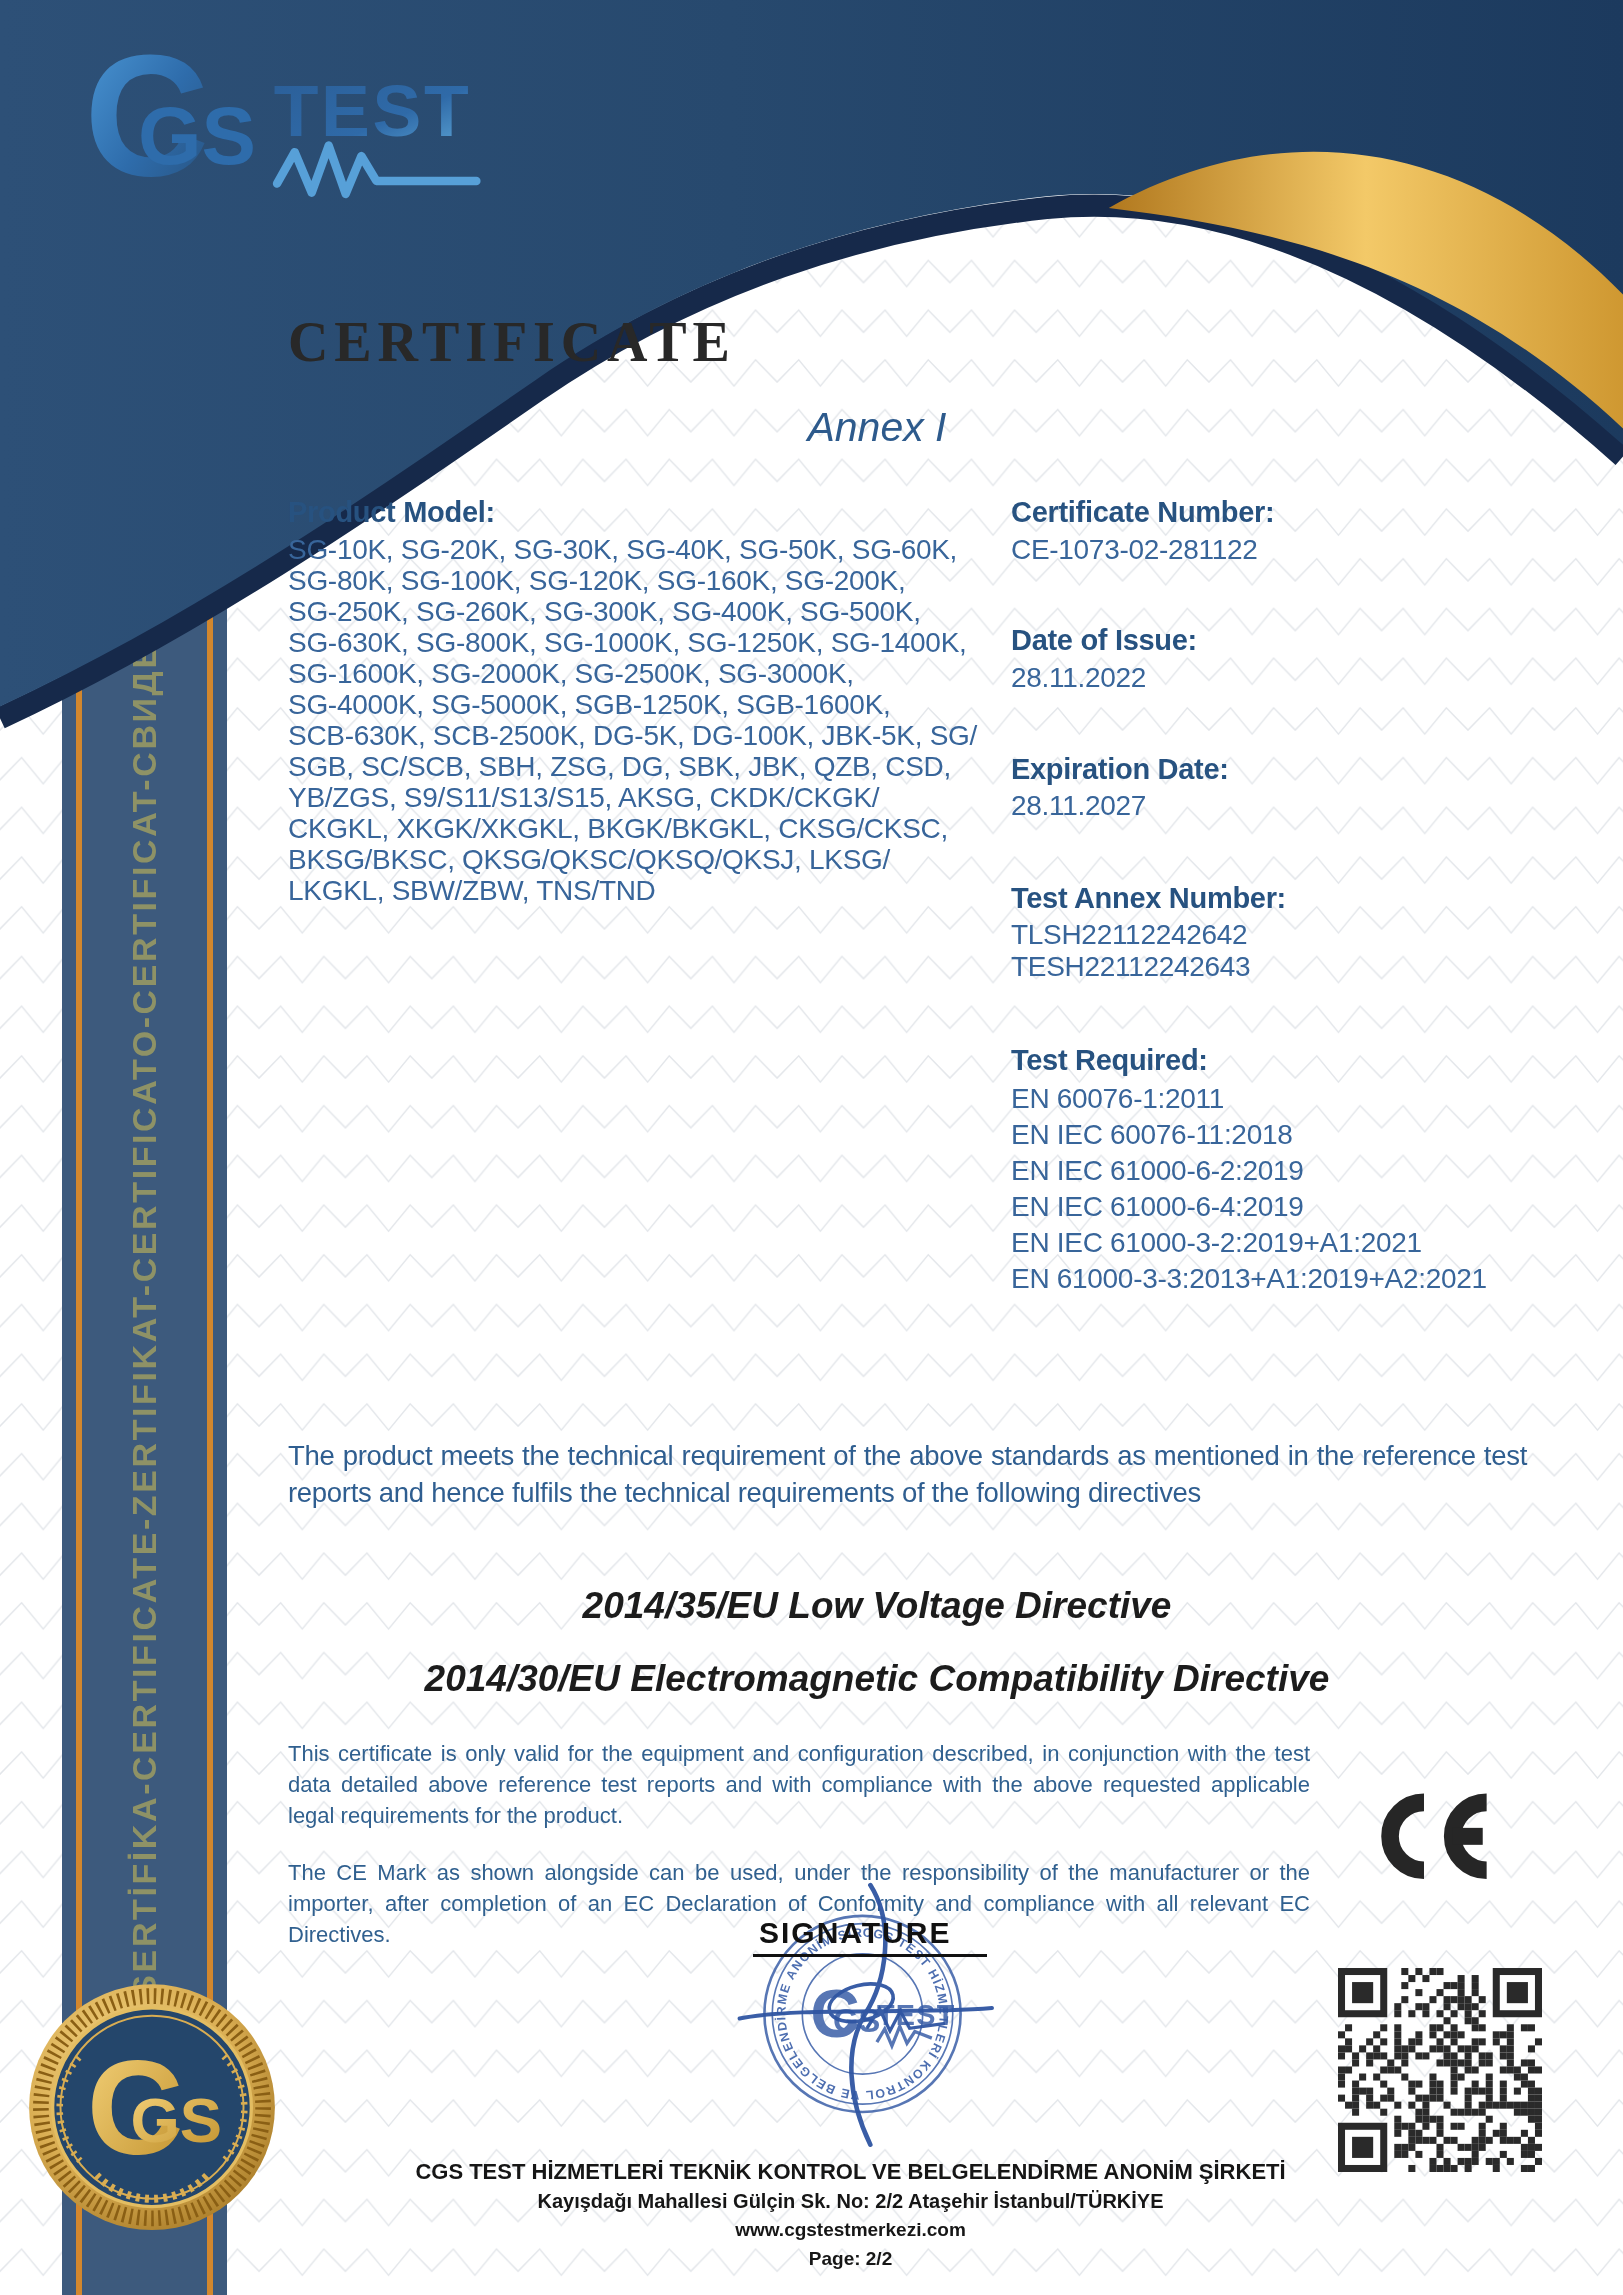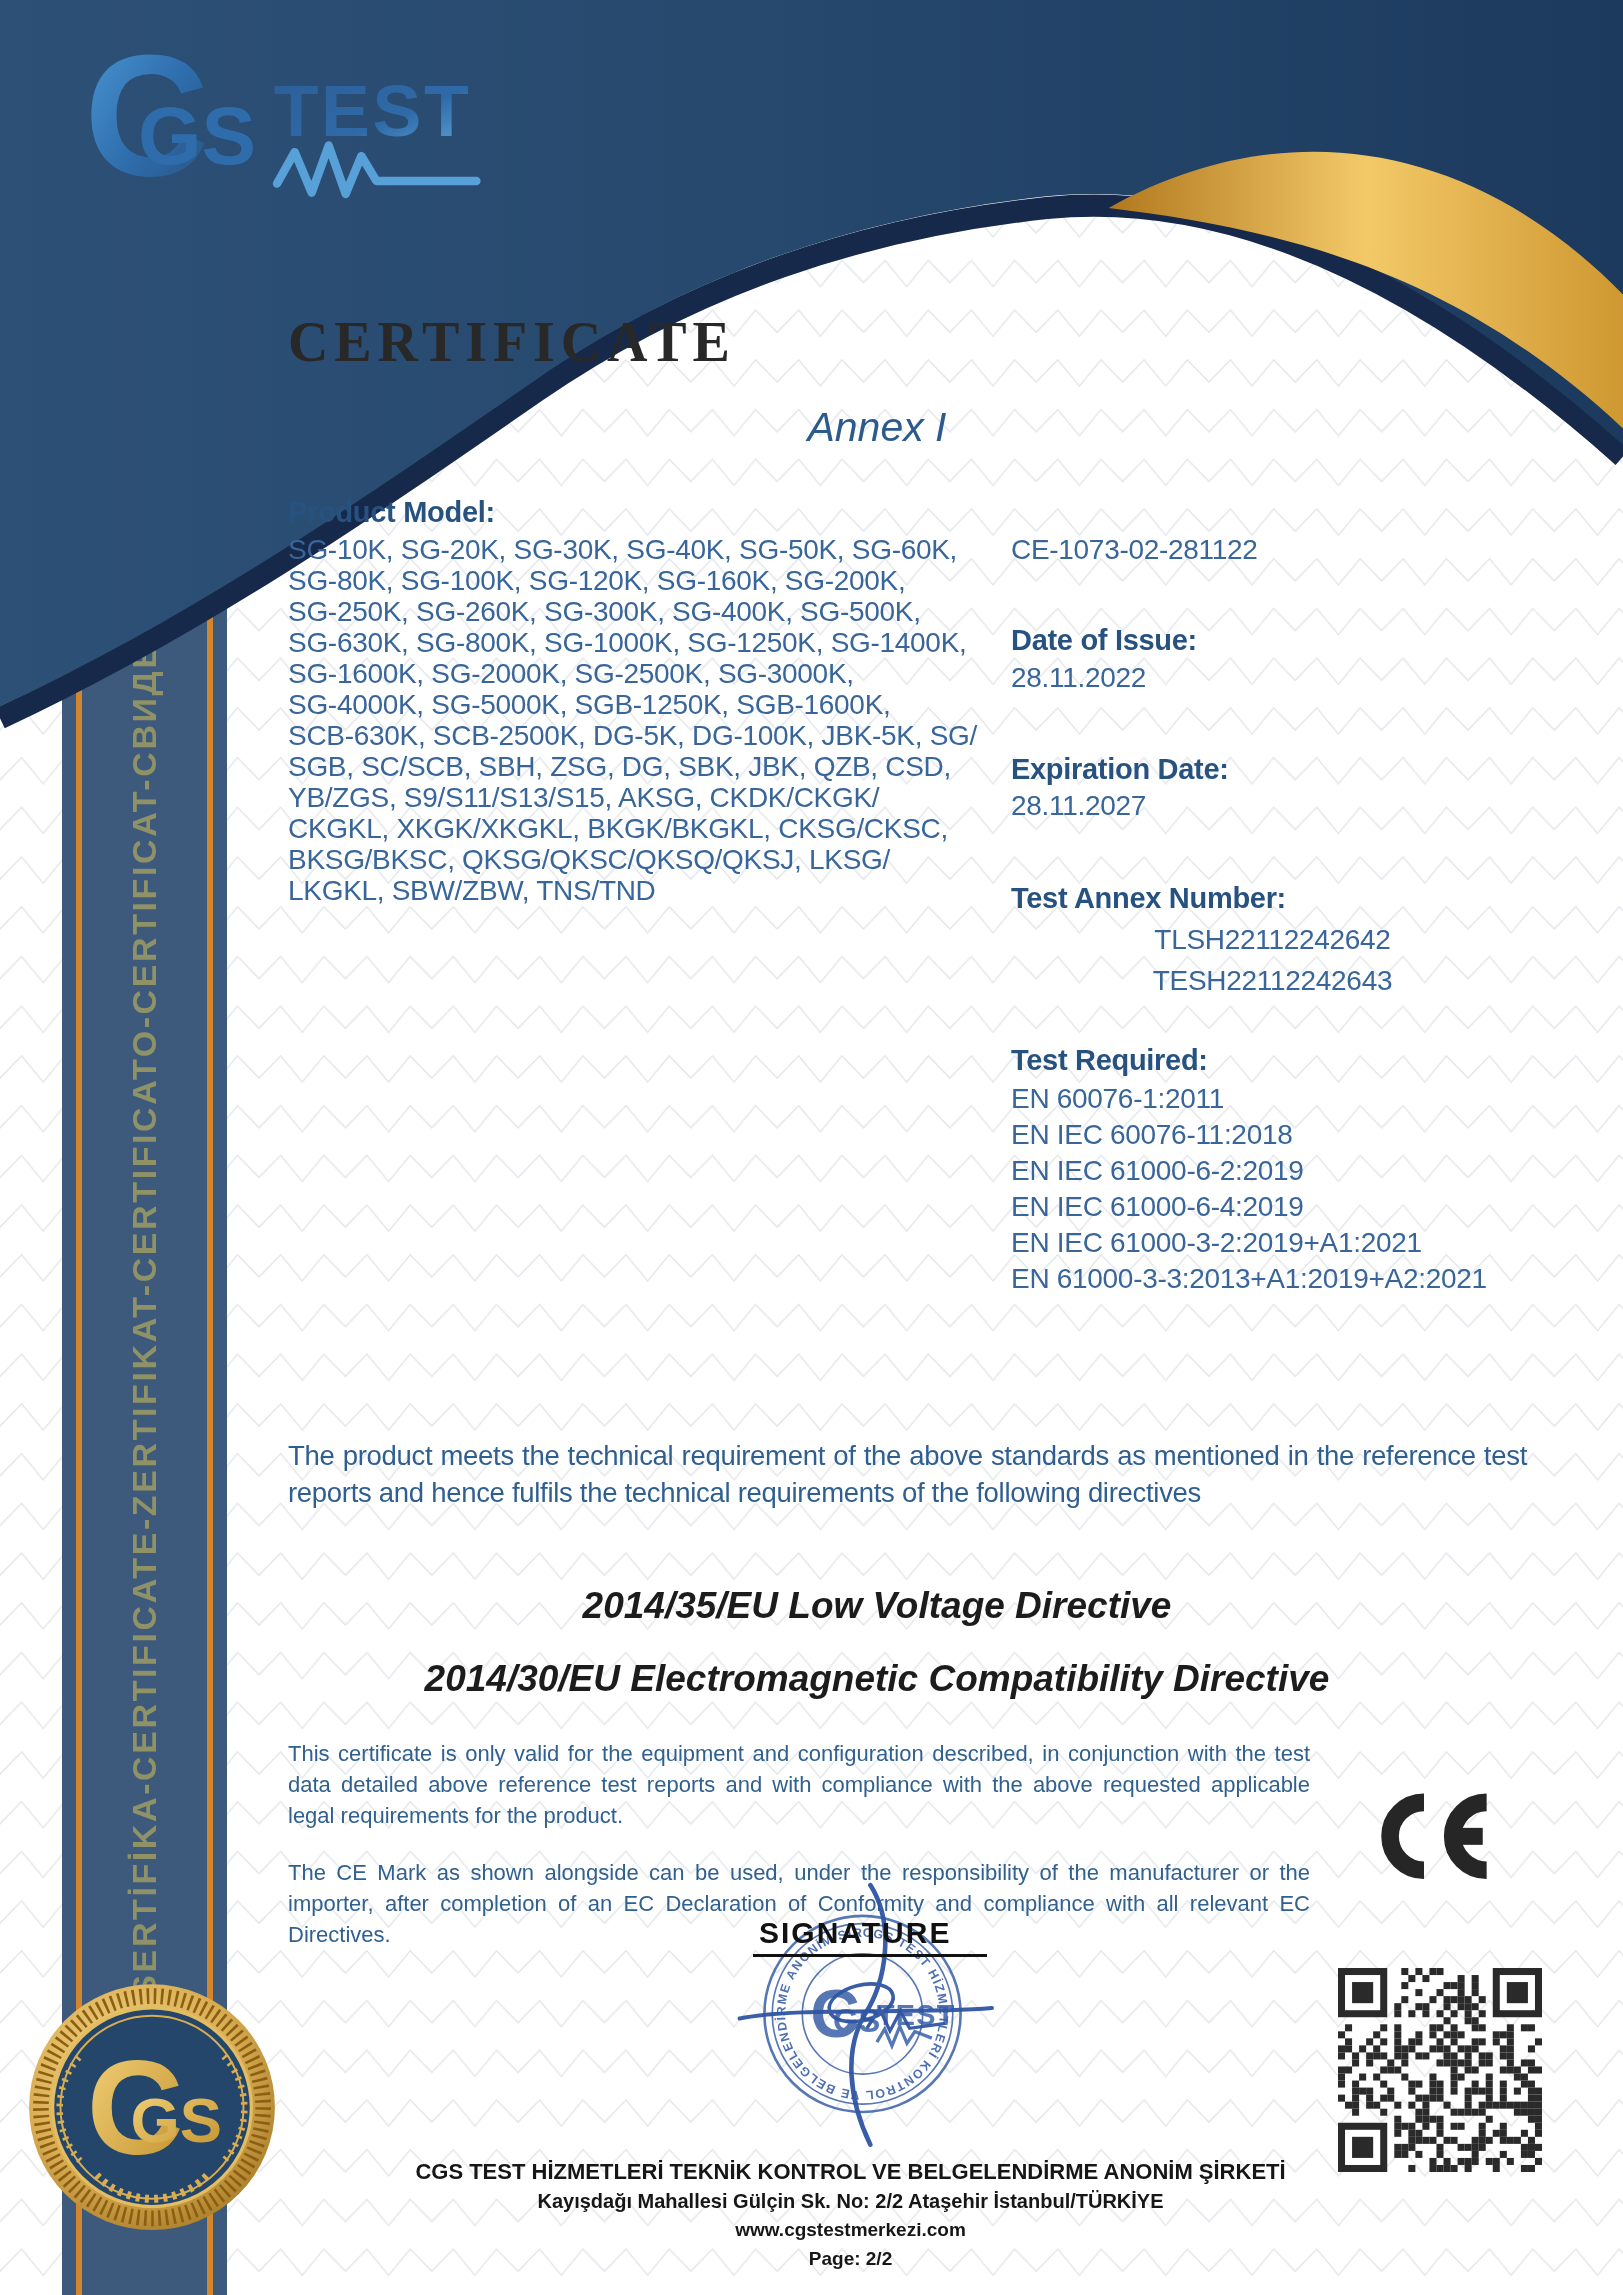--- a/index.html
+++ b/index.html
@@ -35,21 +35,21 @@
   .flabel{font-size:29px;font-weight:700;color:#275280;letter-spacing:-0.3px;z-index:5;}
   .fvalue{font-size:28px;font-weight:400;color:#38659a;letter-spacing:-0.3px;
           white-space:pre-line;z-index:5;}
   .col-l{left:288px;width:703px;}
   .col-r{left:1011px;width:523px;}
   .pm-label{top:496px;}
   .pm-value{top:534px;line-height:31px;}
   .cn-label{top:496px;}  .cn-value{top:534px;}
   .di-label{top:624px;}  .di-value{top:662px;}
   .ed-label{top:753px;} .ed-value{top:790px;}
-  .tr-label{top:882px;} .tr-value{top:919px;line-height:41px;text-align:center;}
+  .tr-label{top:882px;} .tr-value{top:919px;line-height:32px;}
   .tq-label{top:1044px;} .tq-value{top:1081px;line-height:36px;}
 
   .statement{left:288px;top:1437px;width:1239px;font-size:27.5px;line-height:37px;
      color:#2f5e90;text-align:justify;letter-spacing:-0.3px;z-index:5;}
   .directives{left:288px;top:1569px;width:1178px;text-align:center;font-size:37px;
      font-weight:700;font-style:italic;line-height:73px;color:#1c1c1c;
      white-space:pre-line;z-index:5;}
   .note{left:288px;width:1022px;font-size:22px;line-height:31px;color:#30608f;
      text-align:justify;z-index:5;}
   .note1{top:1738px;} .note2{top:1857px;}
@@ -141,20 +141,21 @@
 SG-630K, SG-800K, SG-1000K, SG-1250K, SG-1400K,
 SG-1600K, SG-2000K, SG-2500K, SG-3000K,
 SG-4000K, SG-5000K, SGB-1250K, SGB-1600K,
 SCB-630K, SCB-2500K, DG-5K, DG-100K, JBK-5K, SG/
 SGB, SC/SCB, SBH, ZSG, DG, SBK, JBK, QZB, CSD,
 YB/ZGS, S9/S11/S13/S15, AKSG, CKDK/CKGK/
 CKGKL, XKGK/XKGKL, BKGK/BKGKL, CKSG/CKSC,
 BKSG/BKSC, QKSG/QKSC/QKSQ/QKSJ, LKSG/
 LKGKL, SBW/ZBW, TNS/TND</div>
 
+  <div class="abs flabel col-r cn-label">Certificate Number:</div>
   <div class="abs fvalue col-r cn-value">CE-1073-02-281122</div>
 
   <div class="abs flabel col-r di-label">Date of Issue:</div>
   <div class="abs fvalue col-r di-value">28.11.2022</div>
 
   <div class="abs flabel col-r ed-label">Expiration Date:</div>
   <div class="abs fvalue col-r ed-value">28.11.2027</div>
 
   <div class="abs flabel col-r tr-label">Test Annex Number:</div>
   <div class="abs fvalue col-r tr-value">TLSH22112242642

